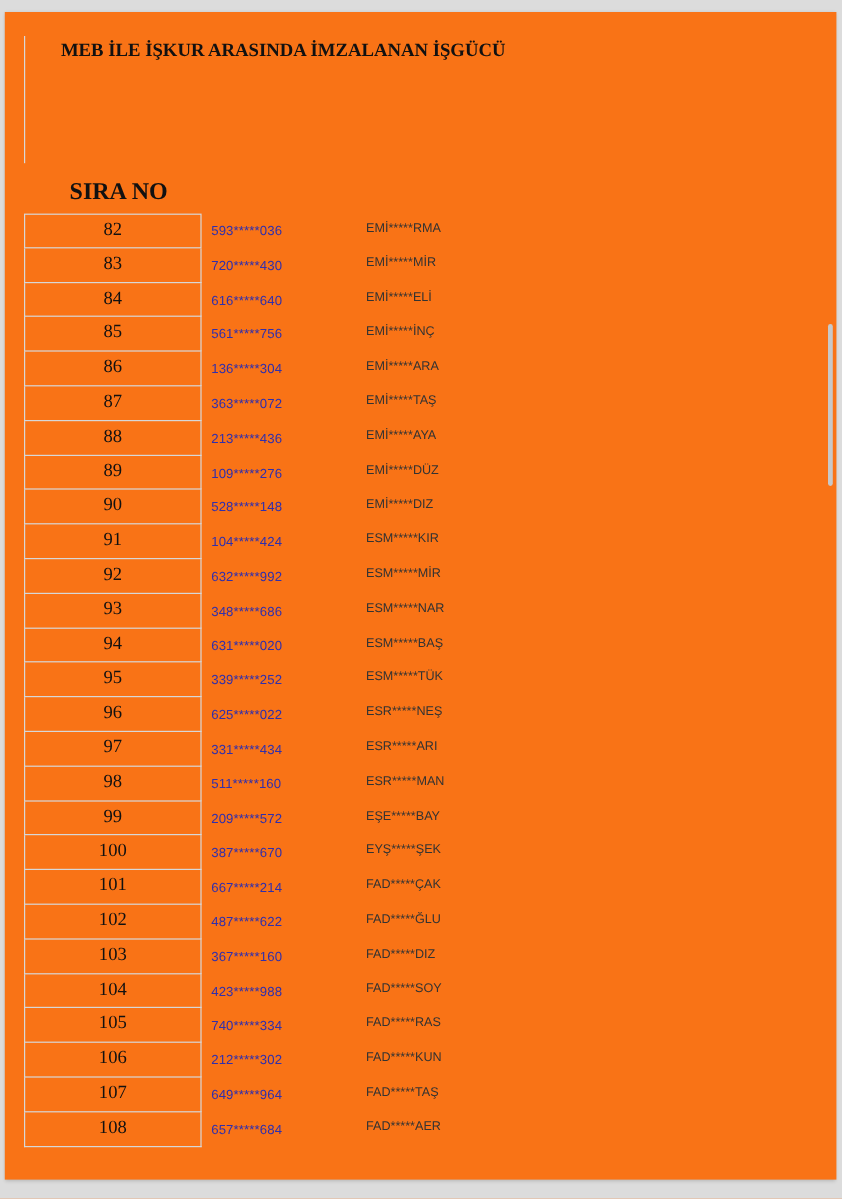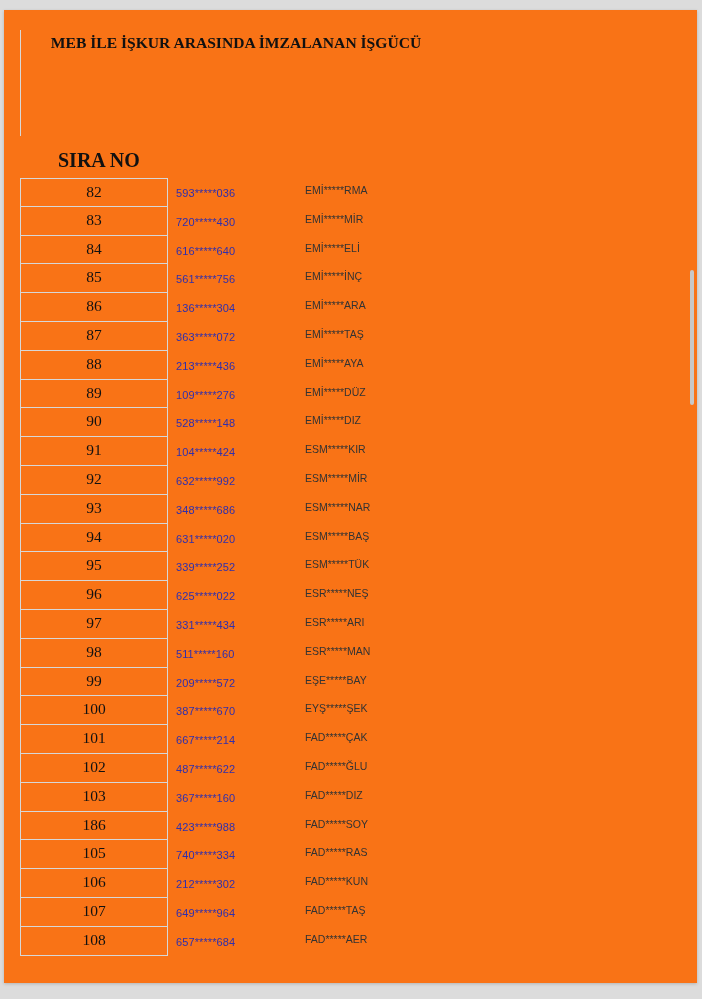--- a/index.html
+++ b/index.html
@@ -132,21 +132,21 @@
         <div class="cell-no">102</div>
         <div class="cell-tc">487*****622</div>
         <div class="cell-name">FAD*****ĞLU</div>
       </div>
       <div class="row">
         <div class="cell-no">103</div>
         <div class="cell-tc">367*****160</div>
         <div class="cell-name">FAD*****DIZ</div>
       </div>
       <div class="row">
-        <div class="cell-no">186</div>
+        <div class="cell-no">104</div>
         <div class="cell-tc">423*****988</div>
         <div class="cell-name">FAD*****SOY</div>
       </div>
       <div class="row">
         <div class="cell-no">105</div>
         <div class="cell-tc">740*****334</div>
         <div class="cell-name">FAD*****RAS</div>
       </div>
       <div class="row">
         <div class="cell-no">106</div>

